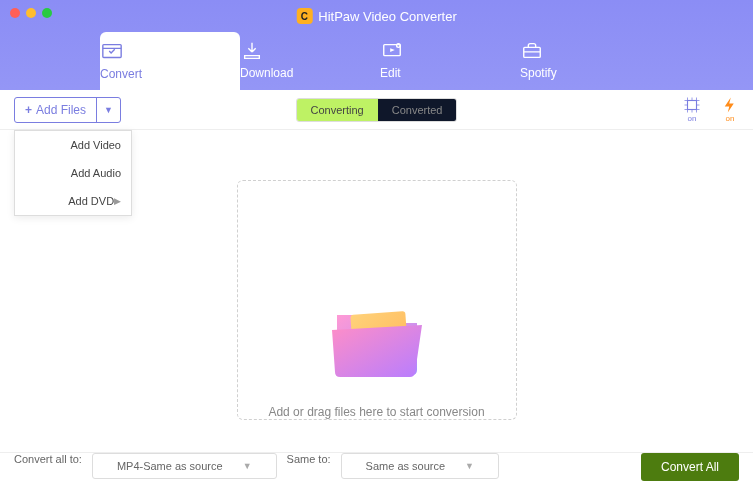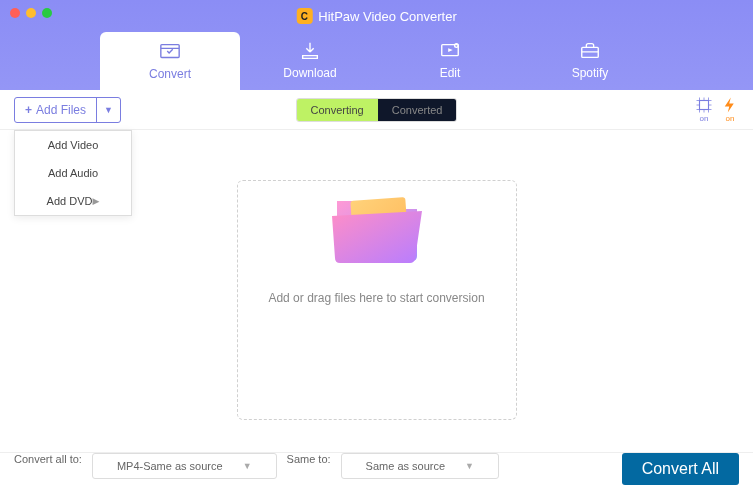--- a/index.html
+++ b/index.html
@@ -6,45 +6,45 @@
 body{width:753px;height:500px;background:#fff;overflow:hidden;position:relative}
 .header{height:90px;background:linear-gradient(180deg,#8b8df5 0%,#9496f6 100%);position:relative}
 .win-controls{position:absolute;top:8px;left:10px;display:flex;gap:6px}
 .win-dot{width:10px;height:10px;border-radius:50%}
 .wd-close{background:#ff5f57}
 .wd-min{background:#ffbd2e}
 .wd-max{background:#28ca42}
 .app-title{position:absolute;top:8px;left:50%;transform:translateX(-50%);display:flex;align-items:center;gap:6px;color:#fff;font-size:13px;font-weight:500}
 .app-logo{width:16px;height:16px;background:#ffb020;border-radius:4px;display:flex;align-items:center;justify-content:center;color:#222;font-weight:bold;font-size:10px}
 .tabs{position:absolute;bottom:0;left:100px;right:40px;display:flex;align-items:flex-end;height:60px}
-.tab{flex:0 0 140px;display:flex;flex-direction:column;align-items:center;justify-content:center;gap:4px;color:#fff;font-size:12px;cursor:pointer;height:60px}
+.tab{flex:0 0 140px;display:flex;flex-direction:column;align-items:flex-start;justify-content:center;gap:4px;color:#fff;font-size:12px;cursor:pointer;height:60px}
 .tab.active{background:#fff;color:#7a7de0;border-radius:6px 6px 0 0;height:58px}
 .tab svg{width:24px;height:22px}
 .toolbar{height:40px;display:flex;align-items:center;padding:0 14px;border-bottom:1px solid #eee;position:relative}
 .add-files-btn{display:flex;align-items:center;border:1px solid #7a7de0;border-radius:3px;height:26px}
 .add-files-main{display:flex;align-items:center;gap:4px;padding:0 10px;color:#7a7de0;font-size:12px;cursor:pointer}
 .add-files-drop{width:24px;height:24px;display:flex;align-items:center;justify-content:center;border-left:1px solid #7a7de0;color:#7a7de0;cursor:pointer;font-size:9px}
 .seg{position:absolute;left:50%;transform:translateX(-50%);display:flex;border:1px solid #ddd;border-radius:3px;overflow:hidden;height:24px}
 .seg-btn{padding:0 14px;font-size:11px;display:flex;align-items:center;cursor:pointer;background:#0f172a;color:#888}
 .seg-btn.active{background:#bef264;color:#444}
-.hw-icons{position:absolute;right:14px;display:flex;gap:8px;align-items:center}
+.hw-icons{position:absolute;right:14px;display:flex;gap:20px;align-items:center}
 .hw{display:flex;flex-direction:column;align-items:center;font-size:8px}
 .hw svg{width:18px;height:18px}
 .content{position:relative;height:320px}
 .dropdown{position:absolute;top:0;left:14px;width:118px;background:#fff;border:1px solid #ddd;box-shadow:0 2px 8px rgba(0,0,0,0.08);z-index:10}
-.dd-item{padding:8px 10px;font-size:11px;color:#444;cursor:pointer;display:flex;align-items:center;justify-content:center}
+.dd-item{padding:8px 10px;font-size:11px;color:#444;cursor:pointer;display:flex;align-items:center;justify-content:flex-end}
 .dd-item.highlight{border:1px solid #e04a4a}
 .dd-arrow{font-size:9px;color:#999}
-.dropzone{position:absolute;top:50px;left:50%;transform:translateX(-50%);width:280px;height:240px;border:1.5px dashed #d0d0d0;border-radius:6px;display:flex;flex-direction:column;align-items:center;justify-content:flex-start;gap:20px}
+.dropzone{position:absolute;top:50px;left:50%;transform:translateX(-50%);width:280px;height:240px;border:1.5px dashed #d0d0d0;border-radius:6px;display:flex;flex-direction:column;align-items:center;justify-content:flex-end;gap:20px}
 .folder-art{width:110px;height:90px;position:relative}
 .dz-text{font-size:12px;color:#888}
 .footer{position:absolute;bottom:0;left:0;right:0;height:48px;border-top:1px solid #eee;display:flex;align-items:flex-start;padding:0 14px;gap:10px;font-size:11px;color:#666}
 .sel{display:flex;align-items:center;border:1px solid #ddd;border-radius:3px;height:26px;padding:0 24px;gap:20px;cursor:pointer;background:#fff}
 .sel-caret{font-size:9px;color:#aaa}
-.convert-all{margin-left:auto;padding:7px 20px;background:#0369a1;color:#fff;border-radius:3px;font-size:16px;cursor:pointer}
+.convert-all{margin-left:auto;padding:7px 20px;background:#4d7c0f;color:#fff;border-radius:3px;font-size:12px;cursor:pointer}
 </style>
 </head>
 <body>
 
 <div class="header">
   <div class="win-controls">
     <div class="win-dot wd-close"></div>
     <div class="win-dot wd-min"></div>
     <div class="win-dot wd-max"></div>
   </div>

